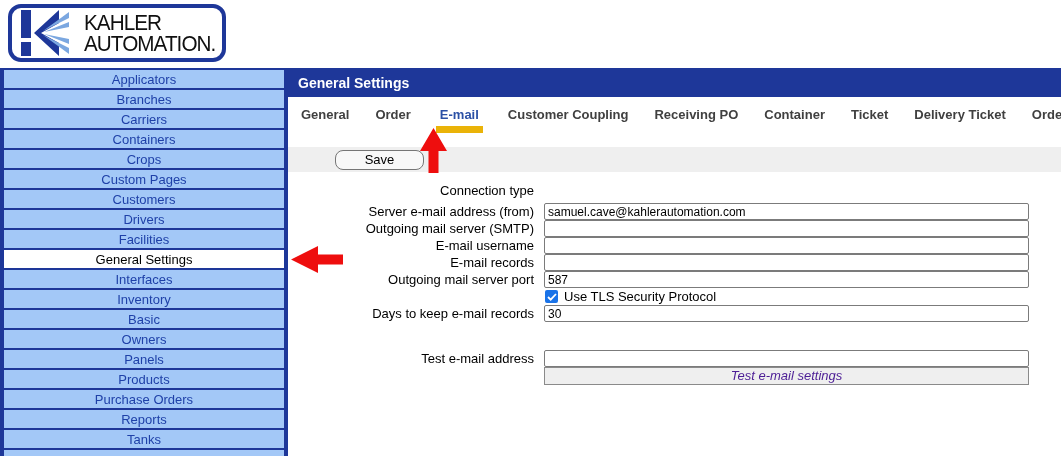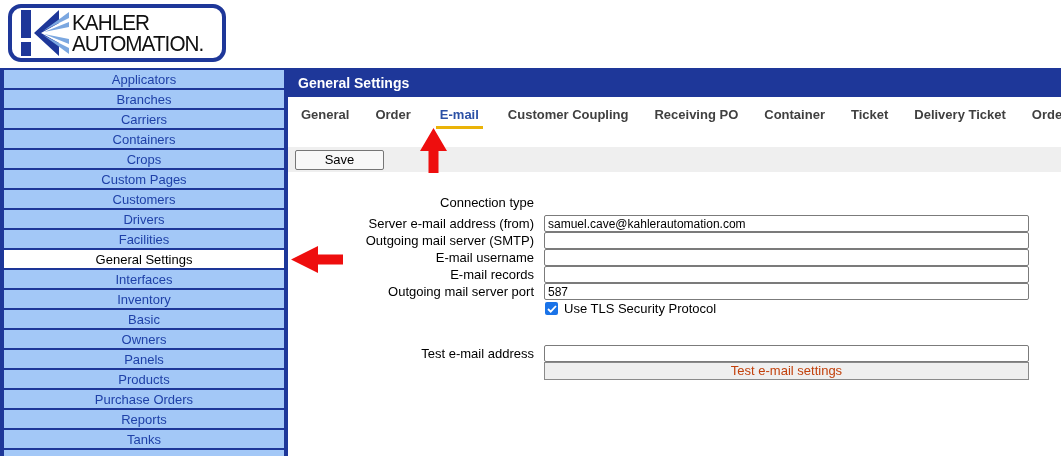--- a/index.html
+++ b/index.html
@@ -3,21 +3,21 @@
 <meta charset="utf-8">
 <style>
   * { margin:0; padding:0; box-sizing:border-box; }
   html,body { width:1061px; height:456px; overflow:hidden; background:#fff;
     font-family:"Liberation Sans","DejaVu Sans",sans-serif; position:relative; }
 
   
   .topbar { height:68px; background:#fff; position:relative; }
   .logo-box { position:absolute; left:8px; top:4px; width:218px; height:58px;
     border:4px solid #1e3799; border-radius:13px; background:#fff;
-    display:flex; align-items:center; padding:0 6px 0 9px; }
+    display:flex; align-items:center; padding:0 6px 0 9px;gap:12px; }
   .logo-emblem { width:48px; height:46px; flex:0 0 48px; margin-right:3px; }
   .logo-text { color:#101010; font-size:22px; line-height:21px; letter-spacing:-1px;
     font-weight:400; transform:scaleX(0.94); transform-origin:left; white-space:nowrap; }
 
   
   .layout { display:flex; height:388px; }
 
   
   .sidebar { width:288px; flex:0 0 288px; background:#1e3799;
     padding:2px 4px 0 4px; display:flex; flex-direction:column; gap:2px; }
@@ -26,45 +26,45 @@
     cursor:pointer; overflow:hidden; }
   .side-item.selected { background:#ffffff; color:#000; }
 
   
   .main { flex:1; background:#fff; overflow:hidden; }
   .header-bar { height:29px; background:#1e3799; color:#fff; font-weight:bold;
     font-size:14px; display:flex; align-items:center; padding-left:10px; }
   .tabs { height:50px; display:flex; gap:24px; padding:10px 0 0 12px;
     font-weight:bold; font-size:13px; color:#404040; background:#fff; }
   .tab { white-space:nowrap; cursor:pointer; align-self:flex-start; padding:0 1px 4px 1px; }
-  .tab.active { color:#2b50a5; border-bottom:3px solid #eab308; padding:0 4px 4px 4px; }
+  .tab.active { color:#2b50a5; border-bottom:7px solid #eab308; padding:0 4px 4px 4px; }
 
   .toolbar { height:25px; background:#efefef; display:flex; align-items:center; padding-left:7px; }
   .save-btn { width:89px; height:20px; background:#f8f8f8; border:1px solid #767676;
-    border-radius:2px; font-size:13px; font-family:inherit; color:#000; cursor:pointer; }
+    border-radius:8px; font-size:13px; font-family:inherit; color:#000; cursor:pointer;margin-left:40px; }
 
   
-  .form { padding-top:21px; background:#fff; }
+  .form { padding-top:9px; background:#fff; }
   .frow { display:flex; align-items:center; height:17px; }
   .frow.select-row { height:19px; margin-bottom:3px; }
   .flabel { flex:0 0 256px; width:256px; text-align:right; padding-right:10px;
     font-size:13px; color:#000; white-space:nowrap; }
   .txt { width:485px; height:17px; border:1px solid #7b7b7b; border-radius:2px;
     font-size:12px; font-family:inherit; padding:0 3px; color:#000; background:#fff; }
   .select { width:485px; height:19px; border:1px solid #7b7b7b; border-radius:2px;
     background:#fff; display:flex; align-items:center; justify-content:space-between;
     padding:0 5px; font-size:13px; color:#000; cursor:pointer; }
   .chk-row { margin-left:257px; display:flex; align-items:center; gap:6px; }
   .checkbox { width:13px; height:13px; border-radius:2px; background:#1a73e8;
     display:flex; align-items:center; justify-content:center; cursor:pointer; }
   .checkbox svg { display:block; }
   .chk-label { font-size:13px; color:#000; }
   .spacer { height:28px; }
   .test-btn { width:485px; height:18px; background:#efefef; border:1px solid #8a8a8a;
-    font-size:13px; font-family:inherit; color:#c2410c; cursor:pointer; }
+    font-size:13px; font-family:inherit; color:#4c1d95; cursor:pointer;font-style:italic; }
 
   
   .arrow { position:absolute; z-index:9; }
   #arrow-left { left:291px; top:246px; }
   #arrow-up { left:420px; top:128px; }
 </style>
 </head>
 <body>
 
 <div class="topbar">
@@ -158,20 +158,24 @@
       <div class="frow">
         <div class="chk-row">
           <span class="checkbox" id="tls-checkbox">
             <svg width="10" height="8" viewBox="0 0 10 8">
                 <polyline points="1,4 3.7,6.6 9,1" fill="none" stroke="#fff" stroke-width="1.8"></polyline>
               </svg>
           </span>
           <span class="chk-label">Use TLS Security Protocol</span>
         </div>
       </div>
+      <div class="frow">
+        <label class="flabel">Days to keep e-mail records</label>
+        <input class="txt" type="text" value="30" style="">
+      </div>
       <div class="spacer"></div>
       <div class="frow">
         <label class="flabel">Test e-mail address</label>
         <input class="txt" type="text" value="" style="">
       </div>
       <div class="frow">
         <label class="flabel"></label>
         <button class="test-btn">Test e-mail settings</button>
       </div>
     </div>

